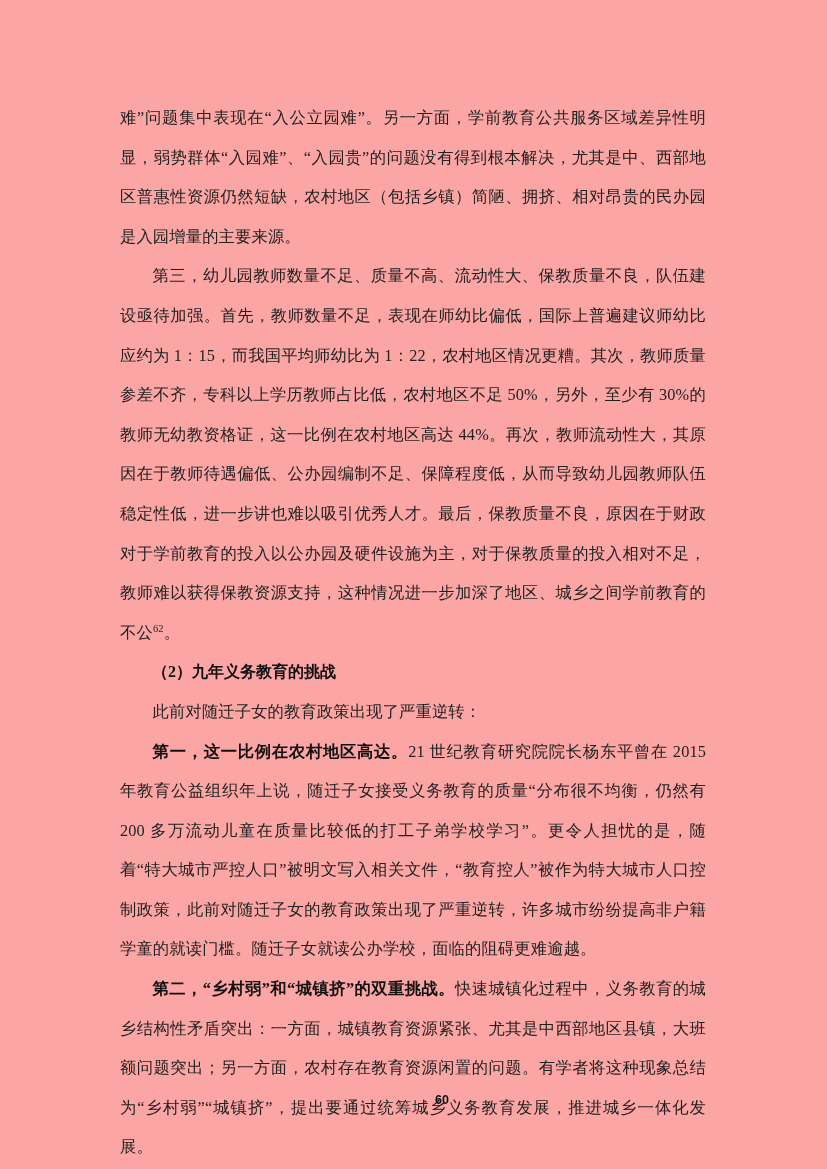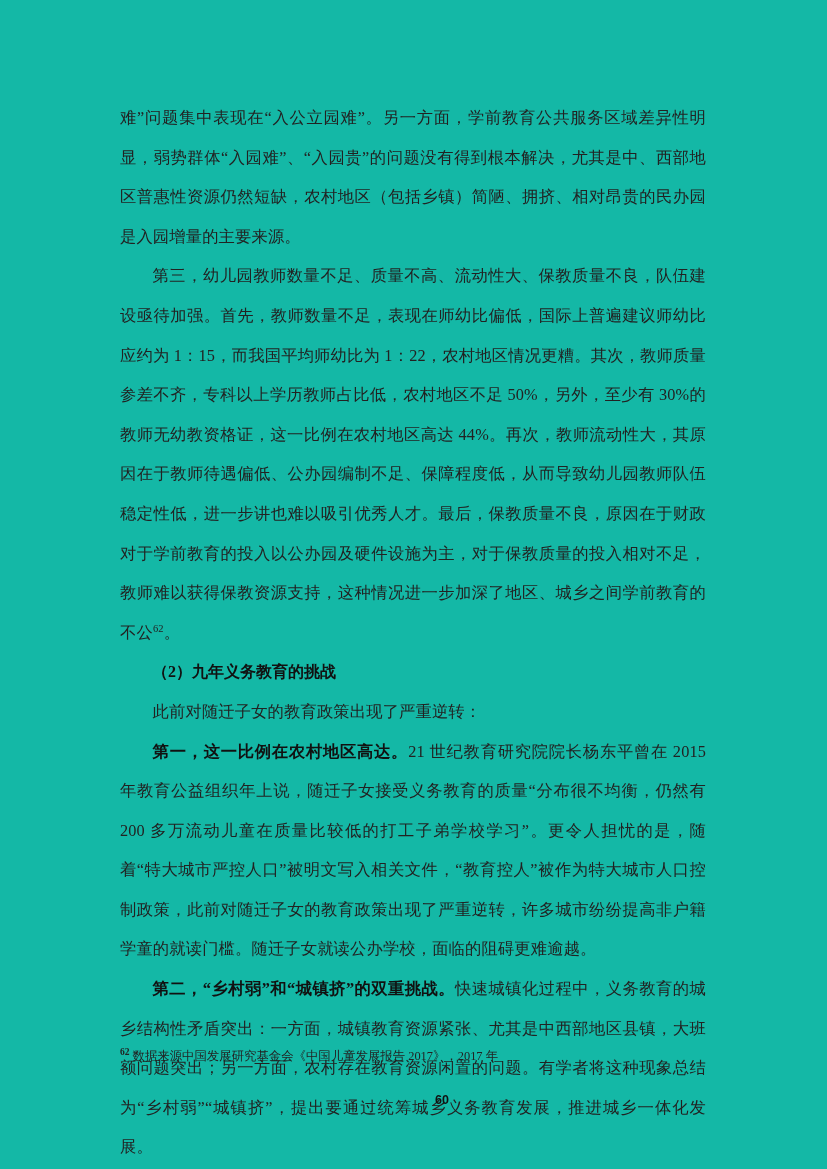--- a/index.html
+++ b/index.html
@@ -6,21 +6,21 @@
   html, body {
     margin: 0;
     padding: 0;
     background: #f0f0f0;
   }
   .page {
     position: relative;
     width: 827px;
     height: 1169px;
     margin: 0 auto;
-    background: #14b8a6;
+    background: #fca5a5;
     overflow: hidden;
     font-family: "Liberation Serif", "DejaVu Serif", serif;
     color: #1a1a1a;
   }
   .content {
     position: absolute;
     left: 120px;
     top: 98px;
     width: 586px;
   }
@@ -102,19 +102,16 @@
     <p class="body-par indent">此前对随迁子女的教育政策出现了严重逆转：</p>
 
     <p class="body-par indent"><span class="lead">第一，这一比例在农村地区高达。</span><span>21 世纪教育研究院院长杨东平曾在 2015 年教育公益组织年上说，随迁子女接受义务教育的质量“分布很不均衡，仍然有 200 多万流动儿童在质量比较低的打工子弟学校学习”。更令人担忧的是，随着“特大城市严控人口”被明文写入相关文件，“教育控人”被作为特大城市人口控制政策，此前对随迁子女的教育政策出现了严重逆转，许多城市纷纷提高非户籍学童的就读门槛。随迁子女就读公办学校，面临的阻碍更难逾越。</span></p>
 
     <p class="body-par indent"><span class="lead">第二，“乡村弱”和“城镇挤”的双重挑战。</span><span>快速城镇化过程中，义务教育的城乡结构性矛盾突出：一方面，城镇教育资源紧张、尤其是中西部地区县镇，大班额问题突出；另一方面，农村存在教育资源闲置的问题。有学者将这种现象总结为“乡村弱”“城镇挤”，提出要通过统筹城乡义务教育发展，推进城乡一体化发展。</span></p>
 
     <p class="body-par indent"></p>
 
   </div>
 
-  <div class="footnote-area">
-    <p class="footnote"><span class="fn-mark">62</span><span>数据来源中国发展研究基金会《中国儿童发展报告 2017》，2017 年</span></p>
-  </div>
 
   <div class="page-number">60</div>
 
 </div>
 
 </body></html>

